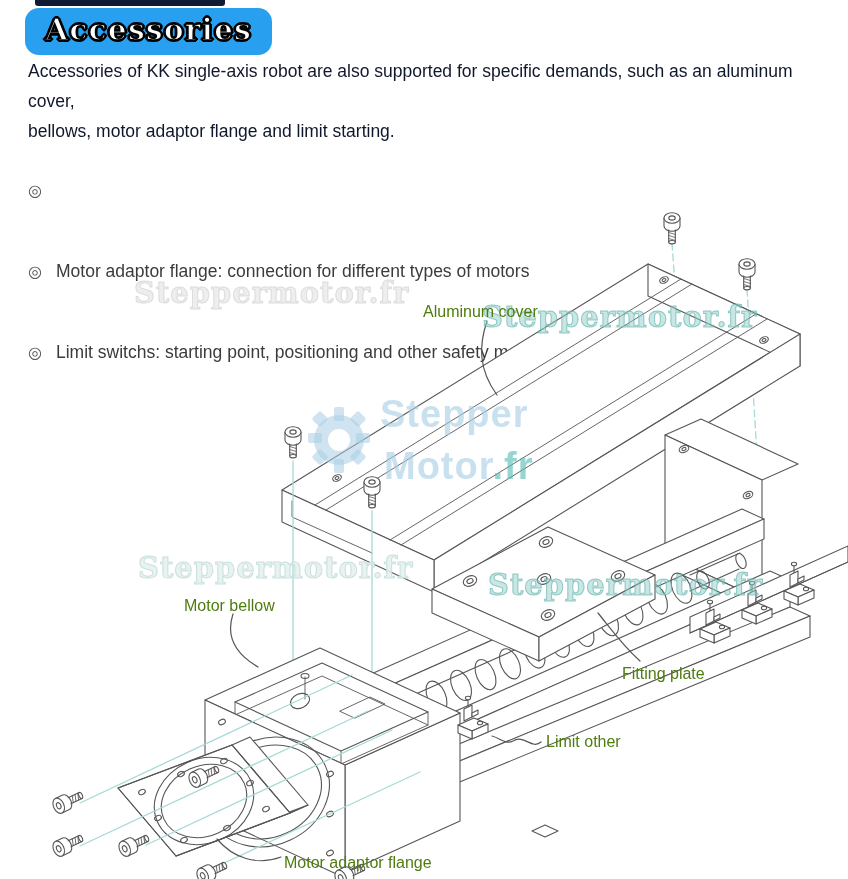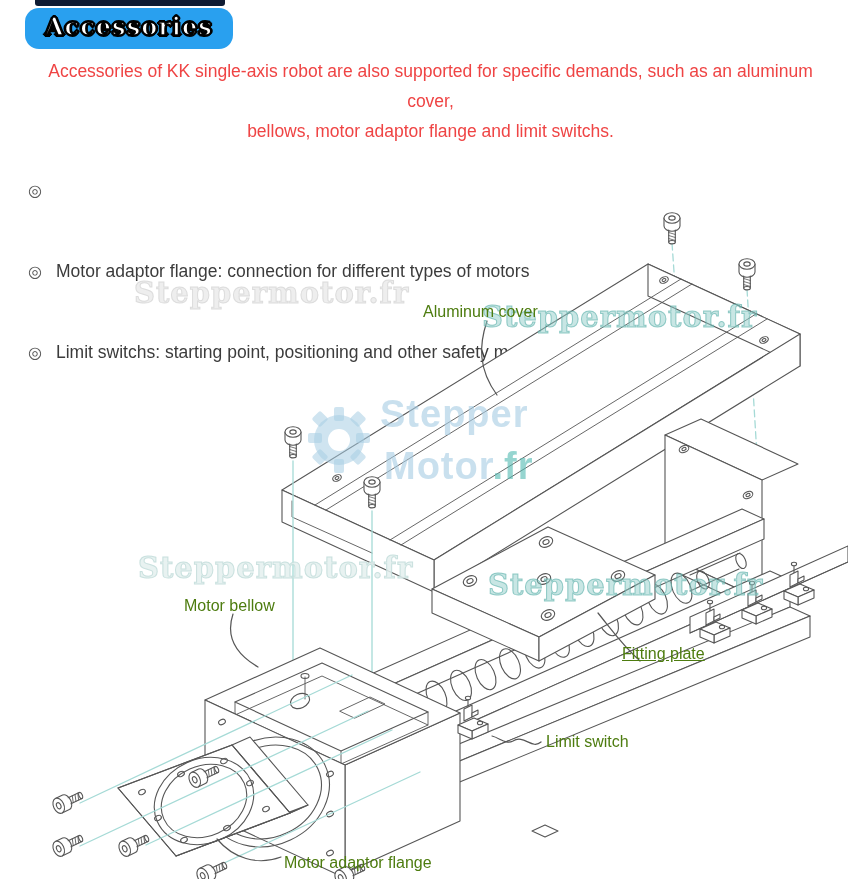--- a/index.html
+++ b/index.html
@@ -2,24 +2,24 @@
 <html><head>
 <meta charset="utf-8">
 <style>
   html,body{margin:0;padding:0;background:#fff;}
   #page{position:relative;width:848px;height:879px;background:#ffffff;overflow:hidden;
         font-family:"Liberation Sans",sans-serif;color:#3b3b3b;}
   
   .topbar{position:absolute;left:35px;top:0;width:190px;height:6px;background:#0f1b33;border-radius:0 0 3px 3px;}
   
   .badge{position:absolute;left:25px;top:8px;padding:4px 20px 8px 20px;border-radius:14px;
-         font-family:"DejaVu Serif",serif;font-weight:bold;font-size:24px;letter-spacing:1px;color:#fff;
+         font-family:"DejaVu Serif",serif;font-weight:bold;font-size:30px;letter-spacing:1px;color:#fff;
          -webkit-text-stroke:1.5px #000;
          text-shadow:-2px 0 #000,2px 0 #000,0 -2px #000,0 2px #000,-1px -1px #000,1px -1px #000,-1px 1px #000,1px 1px #000;}
-  .intro{position:absolute;left:28px;top:56px;width:805px;font-size:17.5px;line-height:30px;color:#ef4444;text-align:center;}
+  .intro{position:absolute;left:28px;top:56px;width:805px;font-size:17.5px;line-height:30px;color:#0f172a;}
   .bullets{position:absolute;left:28px;top:123px;font-size:17.5px;line-height:27px;white-space:pre-wrap;}
   .bullet-row{display:flex;align-items:baseline;}
   .bullet-marker{width:28px;font-size:16px;color:#5a5a5a;}
   
   #diagram{position:absolute;left:0;top:209px;width:720px;height:670px;}
   svg{display:block;}
   .dlabel{position:absolute;font-size:16px;color:#4d7c0f;white-space:nowrap;z-index:6;}
   .wm{position:absolute;font-family:"DejaVu Serif",serif;font-weight:bold;font-size:29px;letter-spacing:1px;
       white-space:nowrap;z-index:5;pointer-events:none;}
   .wm-gray{color:rgba(224,224,224,0.55);-webkit-text-stroke:1px rgba(214,214,214,0.8);}
@@ -35,21 +35,21 @@
 <div id="page">
 
   <div class="topbar"></div>
 
   <div class="badge" style="background:#29a0ef;">
     <span>Accessories</span>
   </div>
 
   <div class="intro">
     <div>Accessories of KK single-axis robot are also supported for specific demands, such as an aluminum cover,</div>
-    <div>bellows, motor adaptor flange and limit switchs.</div>
+    <div>bellows, motor adaptor flange and limit starting.</div>
   </div>
 
   <div class="bullets">
     <div class="bullet-row">
       <span class="bullet-marker">◎</span>
     </div>
     <div class="bullet-row">
       <span class="bullet-marker">◎</span>
       <span>Motor adaptor flange: connection for different types of motors</span>
     </div>
@@ -274,18 +274,18 @@
         <path d="M487,112 C479,136 478,160 497,186"></path>
         <path d="M233,405 C226,426 234,444 258,458"></path>
         <path d="M640,452 C622,436 611,420 598,404"></path>
         <path d="M541,533 C532,541 524,525 513,532 C506,536 500,529 492,527"></path>
         <path d="M281,648 C257,657 233,649 217,630"></path>
       </g>
     </svg>
 
     <div class="dlabel" style="left:423px;top:94px;">Aluminum cover</div>
     <div class="dlabel" style="left:184px;top:388px;">Motor bellow</div>
-    <div class="dlabel" style="left:622px;top:436px;text-decoration:underline;">Fitting plate</div>
-    <div class="dlabel" style="left:546px;top:524px;">Limit switch</div>
+    <div class="dlabel" style="left:622px;top:456px;">Fitting plate</div>
+    <div class="dlabel" style="left:546px;top:524px;">Limit other</div>
     <div class="dlabel" style="left:284px;top:645px;text-align:center;">Motor adaptor flange</div>
   </div>
 
 </div>
 
 </body></html>

